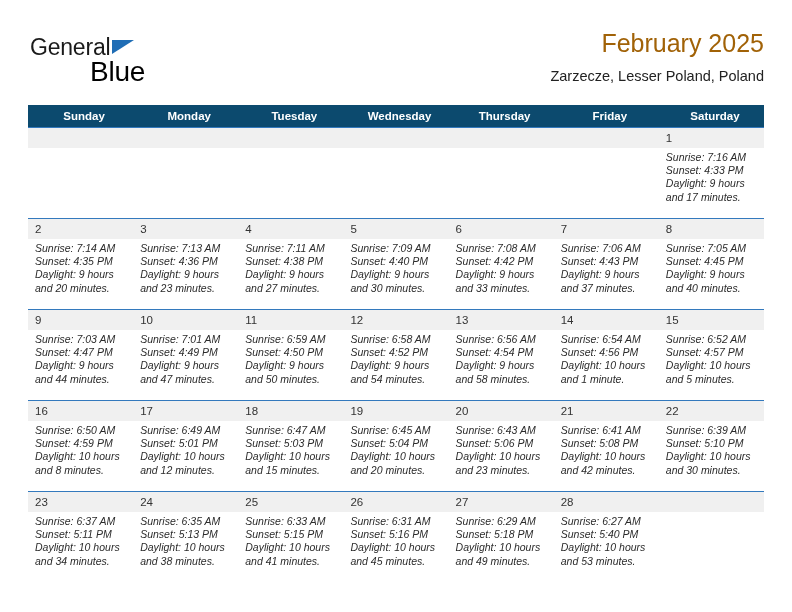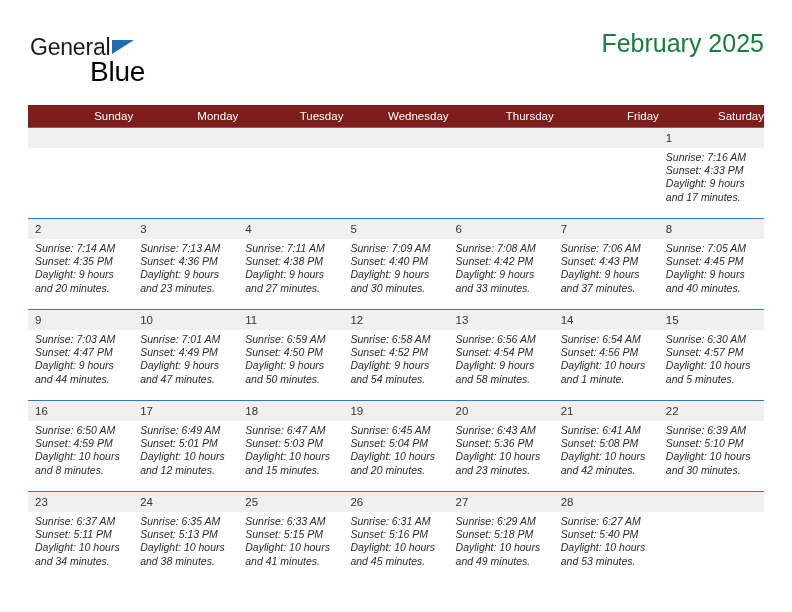--- a/index.html
+++ b/index.html
@@ -66,21 +66,21 @@
   }
 
   .titles {
     position: absolute;
     right: 0;
     top: 0;
     text-align: right;
   }
   .cal-title {
     font-size: 25px;
-    color: #15803d;
+    color: #a16207;
     line-height: 30px;
     white-space: nowrap;
   }
   .cal-subtitle {
     font-size: 14.5px;
     color: #222222;
     line-height: 22px;
     margin-top: 7px;
     white-space: nowrap;
   }
@@ -88,25 +88,25 @@
   
   .calendar {
     position: absolute;
     left: 28px;
     top: 105px;
     width: 736px;
     border-collapse: collapse;
     table-layout: fixed;
   }
   .calendar th {
-    background: #7f1d1d;
+    background: #0c4a6e;
     color: #ffffff;
-    font-weight: normal;
+    font-weight: bold;
     font-size: 11.5px;
-    text-align: right;
+    text-align: center;
     padding: 5px 0 5px 7px;
     height: 12px;
     border: none;
   }
   .calendar td {
     vertical-align: top;
     padding: 0;
     border: none;
     border-top: 1px solid #3379bd;
     height: 90px;
@@ -140,20 +140,21 @@
   <div class="header">
 
     <div class="brand">
       <span class="brand-general">General</span>
       <span class="brand-triangle"></span>
       <span class="brand-blue">Blue</span>
     </div>
 
     <div class="titles">
       <div class="cal-title">February 2025</div>
+      <div class="cal-subtitle">Zarzecze, Lesser Poland, Poland</div>
     </div>
 
   </div>
 
   <table class="calendar">
     <thead>
       <tr>
         <th>Sunday</th>
         <th>Monday</th>
         <th>Tuesday</th>
@@ -348,21 +349,21 @@
           <div class="details">
             <div>Sunrise: 6:54 AM</div>
             <div>Sunset: 4:56 PM</div>
             <div>Daylight: 10 hours</div>
             <div>and 1 minute.</div>
           </div>
         </td>
         <td>
           <div class="daynum">15</div>
           <div class="details">
-            <div>Sunrise: 6:30 AM</div>
+            <div>Sunrise: 6:52 AM</div>
             <div>Sunset: 4:57 PM</div>
             <div>Daylight: 10 hours</div>
             <div>and 5 minutes.</div>
           </div>
         </td>
       </tr>
 
       <tr>
         <td>
           <div class="daynum">16</div>
@@ -397,21 +398,21 @@
             <div>Sunrise: 6:45 AM</div>
             <div>Sunset: 5:04 PM</div>
             <div>Daylight: 10 hours</div>
             <div>and 20 minutes.</div>
           </div>
         </td>
         <td>
           <div class="daynum">20</div>
           <div class="details">
             <div>Sunrise: 6:43 AM</div>
-            <div>Sunset: 5:36 PM</div>
+            <div>Sunset: 5:06 PM</div>
             <div>Daylight: 10 hours</div>
             <div>and 23 minutes.</div>
           </div>
         </td>
         <td>
           <div class="daynum">21</div>
           <div class="details">
             <div>Sunrise: 6:41 AM</div>
             <div>Sunset: 5:08 PM</div>
             <div>Daylight: 10 hours</div>

